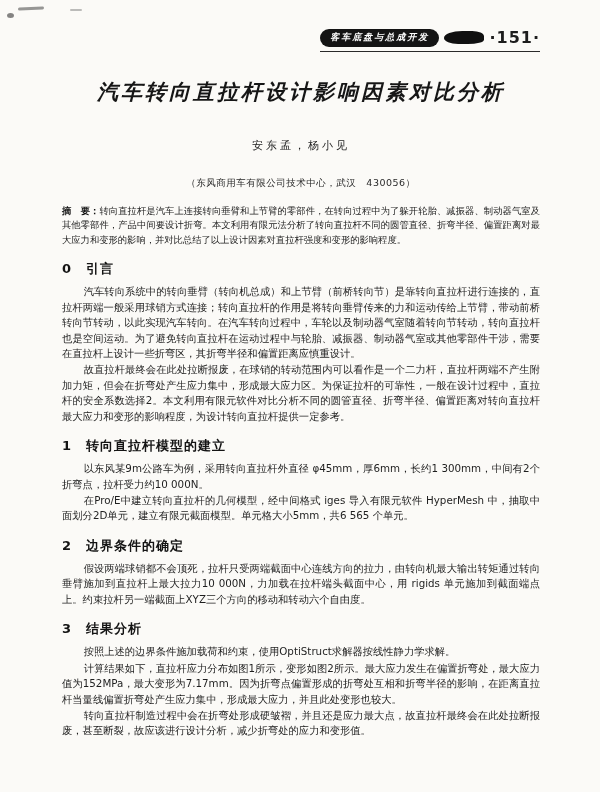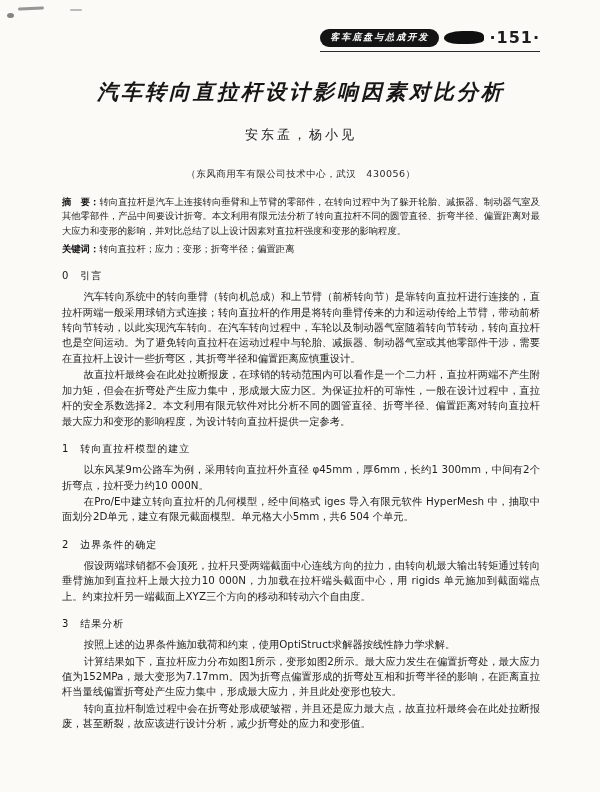--- a/index.html
+++ b/index.html
@@ -47,23 +47,23 @@
   
   .title {
     margin-top:26px;
     text-align:center;
     font-size:21px; font-weight:bold;
     letter-spacing:3px;
     color:#161616;
     font-style:italic;
   }
   .authors {
-    margin-top:20px;
+    margin-top:32px;
     text-align:center;
-    font-size:13px; letter-spacing:3px; color:#1d1d1d;
+    font-size:11px; letter-spacing:3px; color:#1d1d1d;
   }
   .affiliation {
     margin-top:24px;
     text-align:center;
     font-size:9.5px; color:#2a2a2a; letter-spacing:.5px;
   }
 
   
   .abstract {
     margin-top:14px;
@@ -71,21 +71,21 @@
   }
   .abstract b, .keywords b { font-weight:bold; color:#111; }
   .keywords {
     margin-top:4px;
     font-size:9.3px; line-height:1.5; color:#222;
   }
 
   
   .sections { margin-top:10px; }
   h2.sec-heading {
-    font-size:10px; font-weight:normal; color:#141414;
+    font-size:13px; font-weight:bold; color:#141414;
     letter-spacing:1px;
     margin:13px 0 6px;
   }
   p.body-para {
     font-size:10.3px; line-height:1.5;
     text-align:justify;
     text-indent:2.1em;
     color:#1e1e1e;
     margin-bottom:1px;
   }
@@ -108,34 +108,33 @@
   </div>
 
   <h1 class="title">汽车转向直拉杆设计影响因素对比分析</h1>
 
   <div class="authors">安东孟，杨小见</div>
 
   <div class="affiliation">（东风商用车有限公司技术中心，武汉　430056）</div>
 
   <p class="abstract"><b>摘　要：</b><span>转向直拉杆是汽车上连接转向垂臂和上节臂的零部件，在转向过程中为了躲开轮胎、减振器、制动器气室及其他零部件，产品中间要设计折弯。本文利用有限元法分析了转向直拉杆不同的圆管直径、折弯半径、偏置距离对最大应力和变形的影响，并对比总结了以上设计因素对直拉杆强度和变形的影响程度。</span></p>
 
-  <p class="keywords"><b>关键词：</b><span>转向直拉杆；应力；变形；折弯半径；偏置距离</span></p>
 
   <div class="sections">
 
     <section>
       <h2 class="sec-heading">0　引言</h2>
       <p class="body-para">汽车转向系统中的转向垂臂（转向机总成）和上节臂（前桥转向节）是靠转向直拉杆进行连接的，直拉杆两端一般采用球销方式连接；转向直拉杆的作用是将转向垂臂传来的力和运动传给上节臂，带动前桥转向节转动，以此实现汽车转向。在汽车转向过程中，车轮以及制动器气室随着转向节转动，转向直拉杆也是空间运动。为了避免转向直拉杆在运动过程中与轮胎、减振器、制动器气室或其他零部件干涉，需要在直拉杆上设计一些折弯区，其折弯半径和偏置距离应慎重设计。</p>
       <p class="body-para">故直拉杆最终会在此处拉断报废，在球销的转动范围内可以看作是一个二力杆，直拉杆两端不产生附加力矩，但会在折弯处产生应力集中，形成最大应力区。为保证拉杆的可靠性，一般在设计过程中，直拉杆的安全系数选择2。本文利用有限元软件对比分析不同的圆管直径、折弯半径、偏置距离对转向直拉杆最大应力和变形的影响程度，为设计转向直拉杆提供一定参考。</p>
     </section>
 
     <section>
       <h2 class="sec-heading">1　转向直拉杆模型的建立</h2>
       <p class="body-para">以东风某9m公路车为例，采用转向直拉杆外直径 φ45mm，厚6mm，长约1 300mm，中间有2个折弯点，拉杆受力约10 000N。</p>
-      <p class="body-para">在Pro/E中建立转向直拉杆的几何模型，经中间格式 iges 导入有限元软件 HyperMesh 中，抽取中面划分2D单元，建立有限元截面模型。单元格大小5mm，共6 504 个单元。</p>
+      <p class="body-para">在Pro/E中建立转向直拉杆的几何模型，经中间格式 iges 导入有限元软件 HyperMesh 中，抽取中面划分2D单元，建立有限元截面模型。单元格大小5mm，共6 565 个单元。</p>
     </section>
 
     <section>
       <h2 class="sec-heading">2　边界条件的确定</h2>
       <p class="body-para">假设两端球销都不会顶死，拉杆只受两端截面中心连线方向的拉力，由转向机最大输出转矩通过转向垂臂施加到直拉杆上最大拉力10 000N，力加载在拉杆端头截面中心，用 rigids 单元施加到截面端点上。约束拉杆另一端截面上XYZ三个方向的移动和转动六个自由度。</p>
     </section>
 
     <section>
       <h2 class="sec-heading">3　结果分析</h2>
       <p class="body-para">按照上述的边界条件施加载荷和约束，使用OptiStruct求解器按线性静力学求解。</p>

